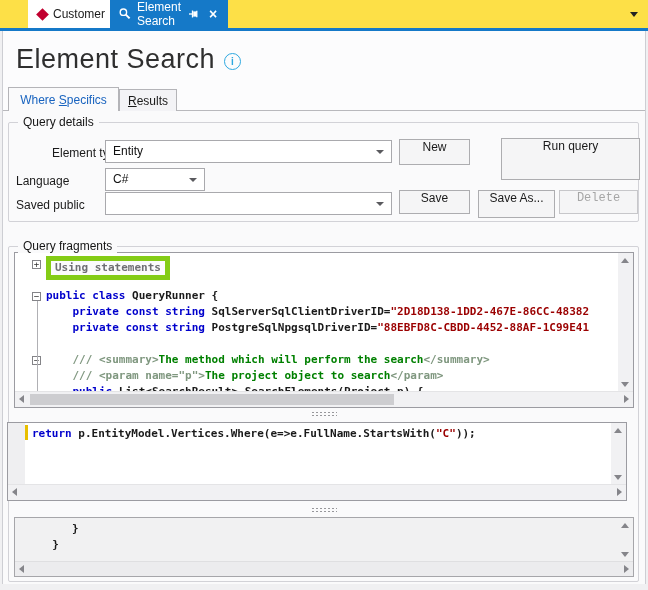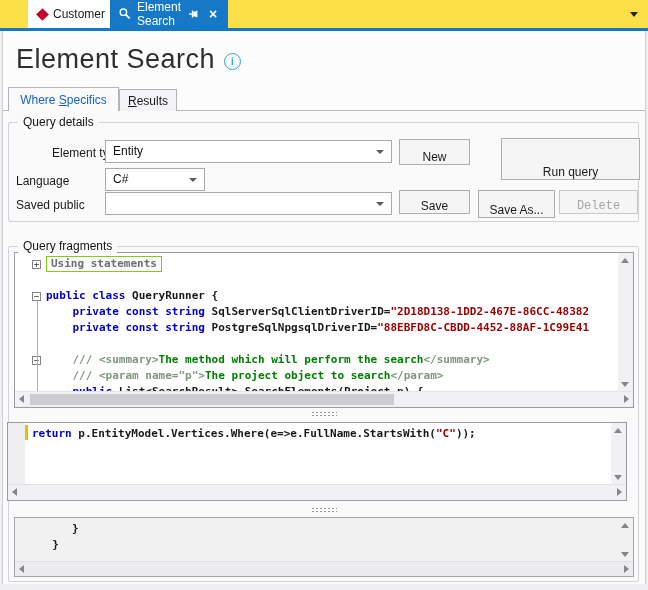--- a/index.html
+++ b/index.html
@@ -37,42 +37,42 @@
   .gb2{left:8px;top:246px;width:631px;height:336px;}
   .legend{position:absolute;font-size:12px;color:#151515;background:#fafafb;padding:0 5px;z-index:4;}
   .lg1{left:18px;top:115px;}
   .lg2{left:18px;top:239px;}
   
   .flabel{position:absolute;font-size:12px;color:#1a1a1a;}
   .combo{position:absolute;box-sizing:border-box;height:23px;background:#fff;border:1px solid #a9a9ad;
          font-size:12px;color:#111;line-height:21px;padding-left:7px;}
   .combo .arr{position:absolute;right:7px;top:9px;width:0;height:0;border-left:4px solid transparent;border-right:4px solid transparent;border-top:4px solid #5a5a5e;}
   .btn{position:absolute;box-sizing:border-box;background:#f5f5f6;border:1px solid #adadb0;
-       font-size:12px;color:#1a1a1a;display:flex;align-items:flex-end;justify-content:center;}
+       font-size:12px;color:#1a1a1a;display:flex;align-items:flex-start;justify-content:center;}
   .btn.disabled{color:#a6a6a6;border-color:#c7c7ca;font-family:Liberation Mono, monospace;}
   
   .editor{position:absolute;box-sizing:border-box;border:1px solid #9b9ba1;background:#fff;}
   .ed1{left:14px;top:252px;width:620px;height:156px;}
   .ed2{left:7px;top:422px;width:620px;height:79px;}
   .ed3{left:14px;top:517px;width:620px;height:60px;background:#f1f1f2;border-color:#a6a6aa;}
   .ed-text{position:absolute;overflow:hidden;white-space:pre;
            font-family:"DejaVu Sans Mono",monospace;font-size:11px;font-weight:600;color:#1a1a1a;}
   .ed1 .ed-text{left:0;top:0;width:603px;height:139px;padding-top:3px;box-sizing:border-box;}
   .ed2 .ed-text{left:20px;top:0;width:583px;height:62px;padding:3px 0 0 4px;box-sizing:border-box;}
   .ed3 .ed-text{left:0;top:0;width:603px;height:44px;padding:3px 0 0 24px;box-sizing:border-box;background:#f1f1f2;}
   .cl{height:16px;line-height:16px;}
   .fold{display:inline-block;width:31px;padding-left:17px;box-sizing:border-box;vertical-align:top;}
   .foldbox{display:inline-block;width:9px;height:9px;box-sizing:border-box;border:1px solid #848488;background:#fff;
            font-size:9px;line-height:7px;text-align:center;color:#333;font-family:"DejaVu Sans Mono",monospace;font-weight:400;}
   .kw{color:var(--kw);}
   .pl{color:#1a1a1a;}
   .str{color:var(--str);}
   .doc{color:var(--doc-tag);}
   .docb{color:var(--doc-text);font-weight:800;}
-  .collapsed{display:inline-block;border:1px solid #84cc16;background:#fbfbfc;color:#6f6f73;
+  .collapsed{display:inline-block;border:5px solid #84cc16;background:#fbfbfc;color:#6f6f73;
              padding:0 4px;line-height:13px;height:14px;}
   .foldline{position:absolute;left:22px;top:48px;width:1px;height:90px;background:#b0b0b4;}
   .gutter2{position:absolute;left:0;top:0;width:17px;height:62px;background:#efeff1;}
   .changebar{position:absolute;left:17px;top:2px;width:3px;height:15px;background:var(--modified);}
   
   .sb{position:absolute;background:#f1f1f3;}
   .sb-v1{right:0;top:0;width:15px;height:139px;}
   .sb-h1{left:0;bottom:0;width:618px;height:15px;border-top:1px solid #e4e4e6;}
   .sb-v2{right:0;top:0;width:15px;height:62px;}
   .sb-h2{left:0;bottom:0;width:618px;height:15px;border-top:1px solid #e4e4e6;}

